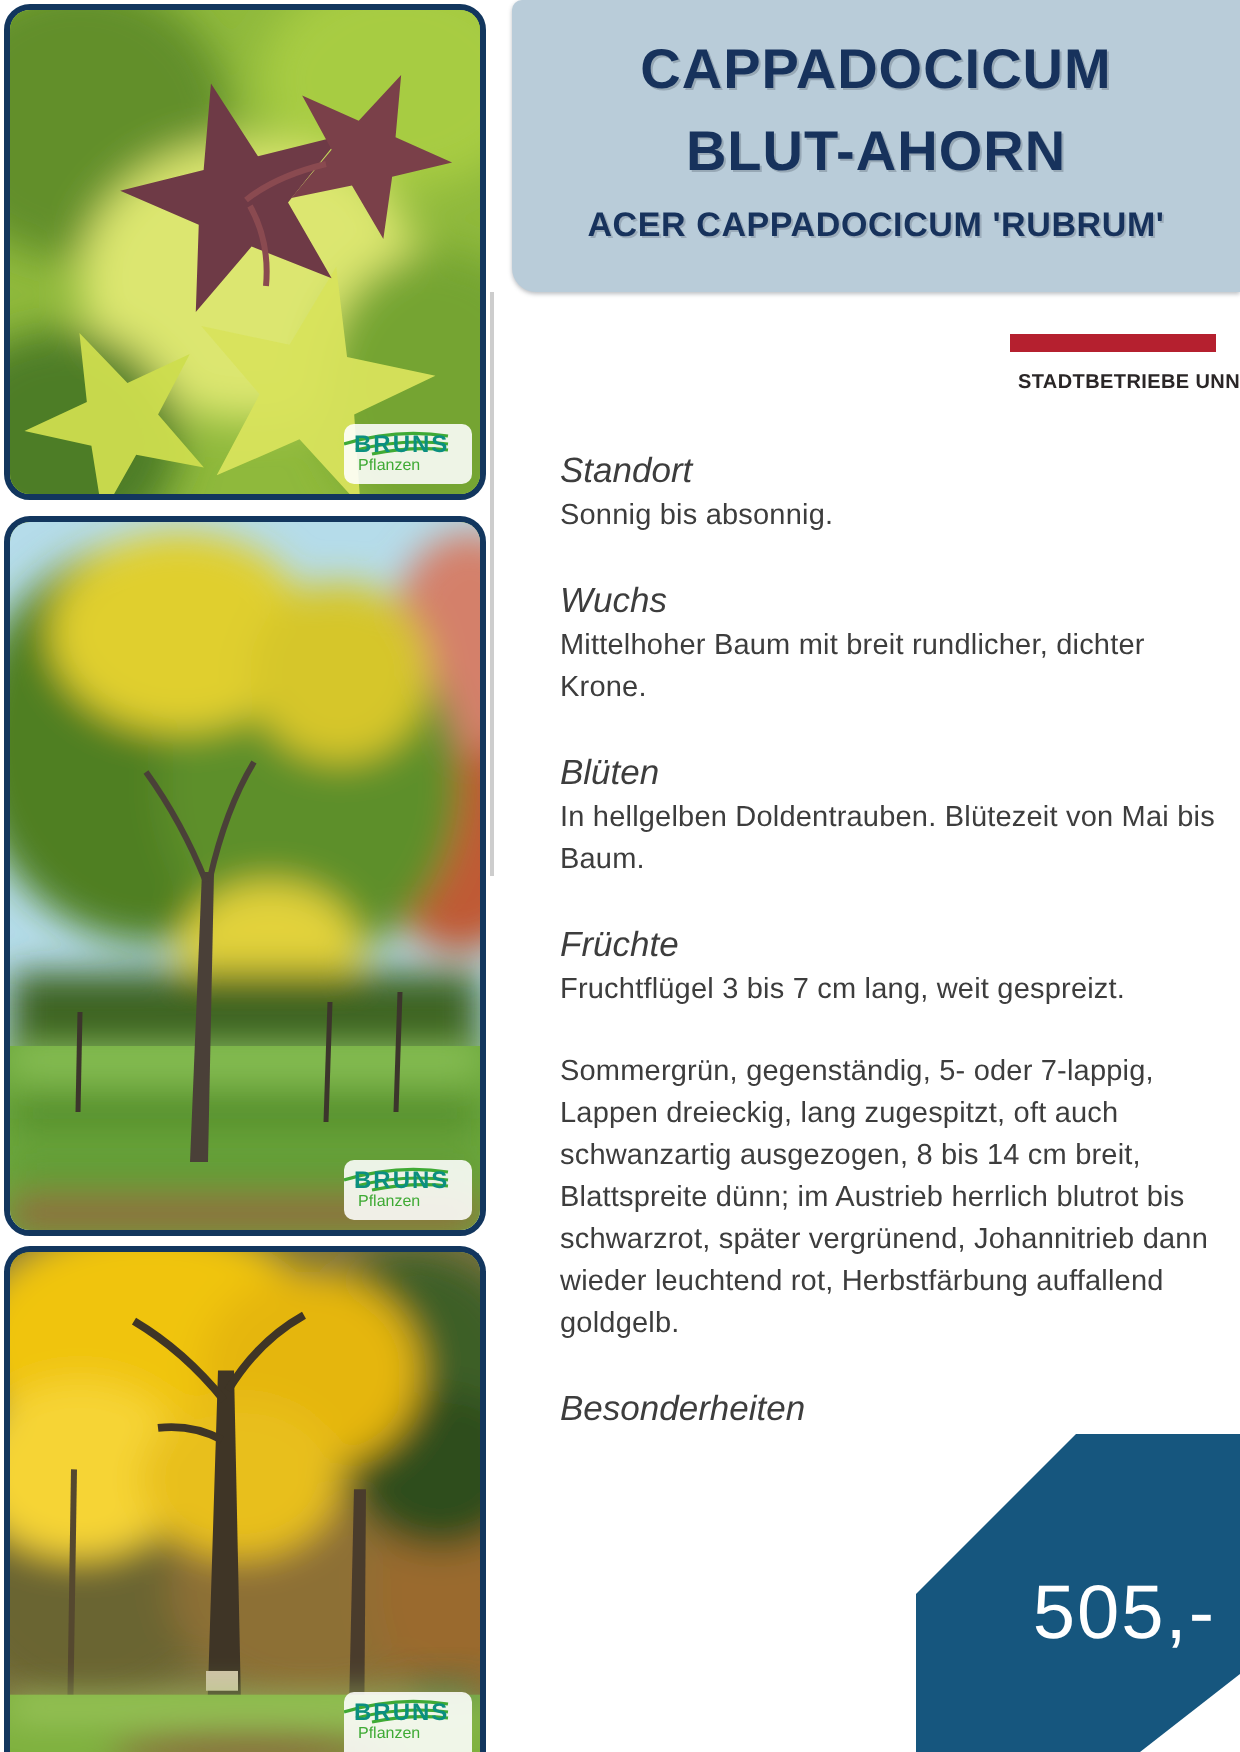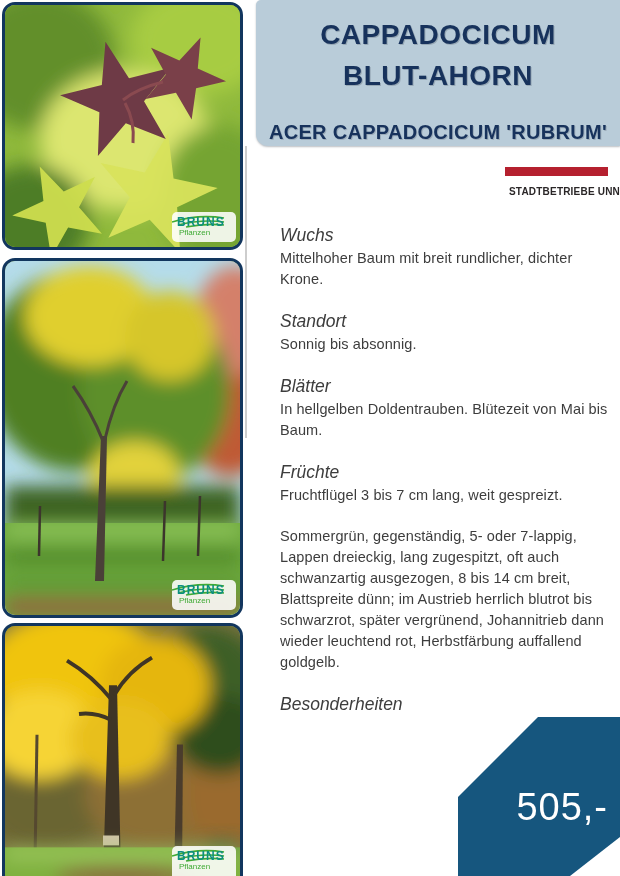--- a/index.html
+++ b/index.html
@@ -57,22 +57,22 @@
     text-align: center;
     padding-top: 14px;
     color: #17325c;
   }
   .header .title {
     font-size: 28px; font-weight: bold; letter-spacing: 0.5px;
     line-height: 41px;
     text-shadow: 1px 1px 0 rgba(90,100,115,0.35);
   }
   .header .subtitle {
-    font-size: 20px; font-weight: bold; letter-spacing: 0.3px;
-    margin-top: 25px;
+    font-size: 17px; font-weight: bold; letter-spacing: 0.3px;
+    margin-top: 7px;
     text-shadow: 1px 1px 0 rgba(90,100,115,0.3);
   }
 
   
   .vline {
     position: absolute;
     left: 245px; top: 146px;
     width: 2px; height: 292px;
     background: #cdcdcd;
   }
@@ -251,29 +251,29 @@
     <svg width="15" height="21" viewBox="0 0 16 22">
       <path d="M2,1 V13 a6,6 0 0 0 12,0 V1" fill="none" stroke="#2a2627" stroke-width="1.4"></path>
       <path d="M5.5,1 V13 a2.5,2.5 0 0 0 5,0 V1" fill="none" stroke="#2a2627" stroke-width="1.2"></path>
     </svg>
     <span class="publisher-label">STADTBETRIEBE UNNA</span>
   </div>
 </div>
 
 <div class="content">
   <div class="section">
+    <div class="section-heading">Standort</div>
+    <div class="section-body">Sonnig bis absonnig.</div>
+  </div>
+  <div class="section">
     <div class="section-heading">Wuchs</div>
     <div class="section-body">Mittelhoher Baum mit breit rundlicher, dichter Krone.</div>
   </div>
   <div class="section">
-    <div class="section-heading">Standort</div>
-    <div class="section-body">Sonnig bis absonnig.</div>
-  </div>
-  <div class="section">
-    <div class="section-heading">Blätter</div>
+    <div class="section-heading">Blüten</div>
     <div class="section-body">In hellgelben Doldentrauben. Blütezeit von Mai bis Baum.</div>
   </div>
   <div class="section">
     <div class="section-heading">Früchte</div>
     <div class="section-body">Fruchtflügel 3 bis 7 cm lang, weit gespreizt.</div>
   </div>
   <div class="section">
     <div class="section-body">Sommergrün, gegenständig, 5- oder 7-lappig, Lappen dreieckig, lang zugespitzt, oft auch schwanzartig ausgezogen, 8 bis 14 cm breit, Blattspreite dünn; im Austrieb herrlich blutrot bis schwarzrot, später vergrünend, Johannitrieb dann wieder leuchtend rot, Herbstfärbung auffallend goldgelb.</div>
   </div>
   <div class="section">

